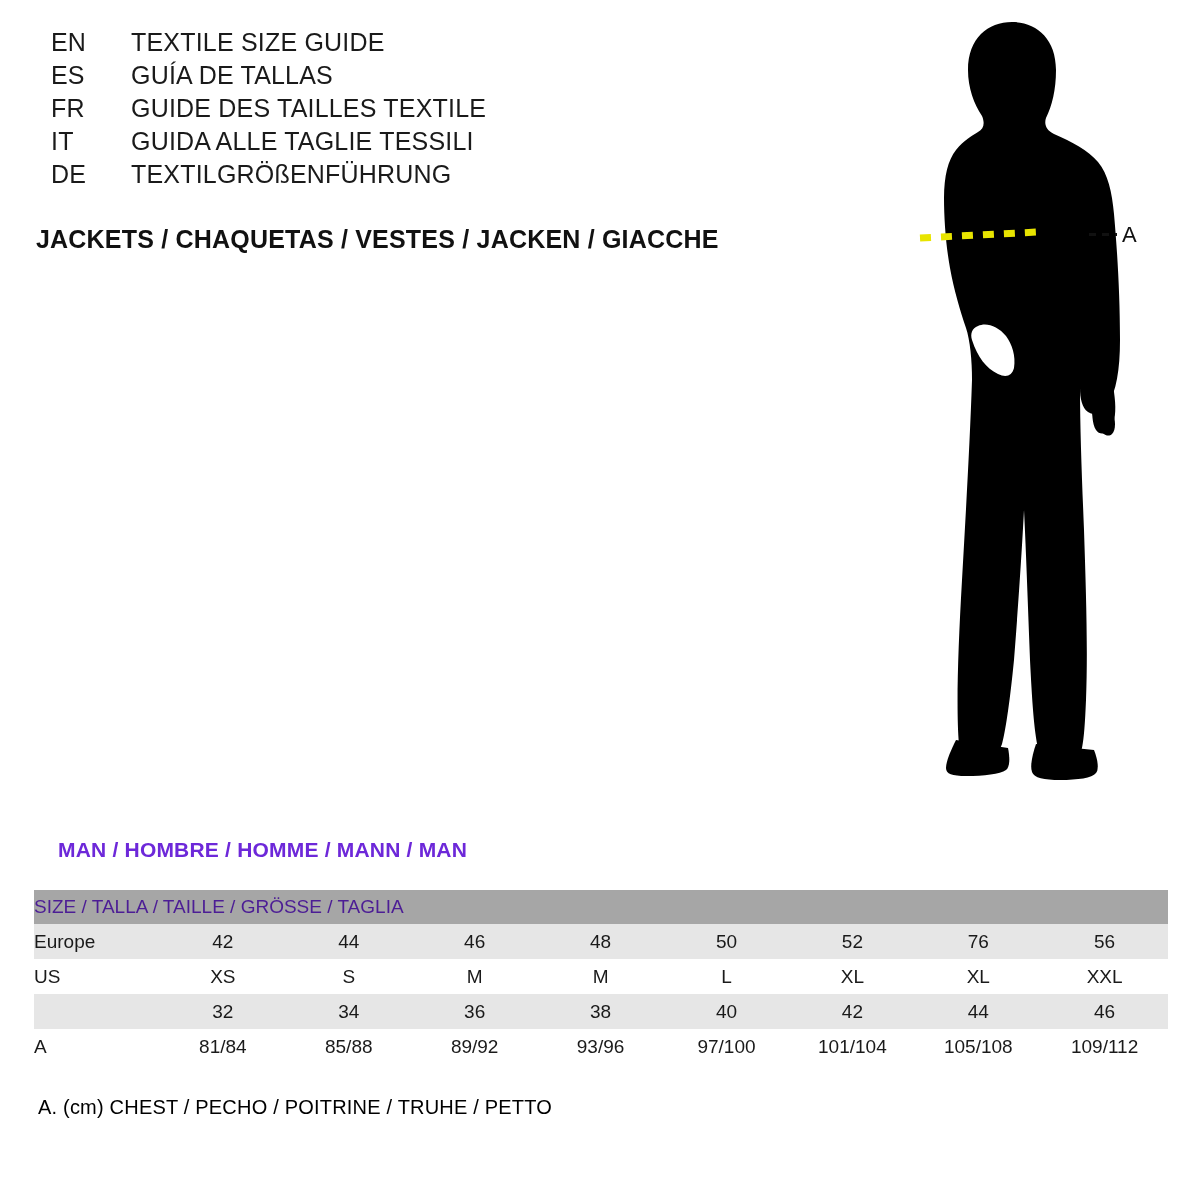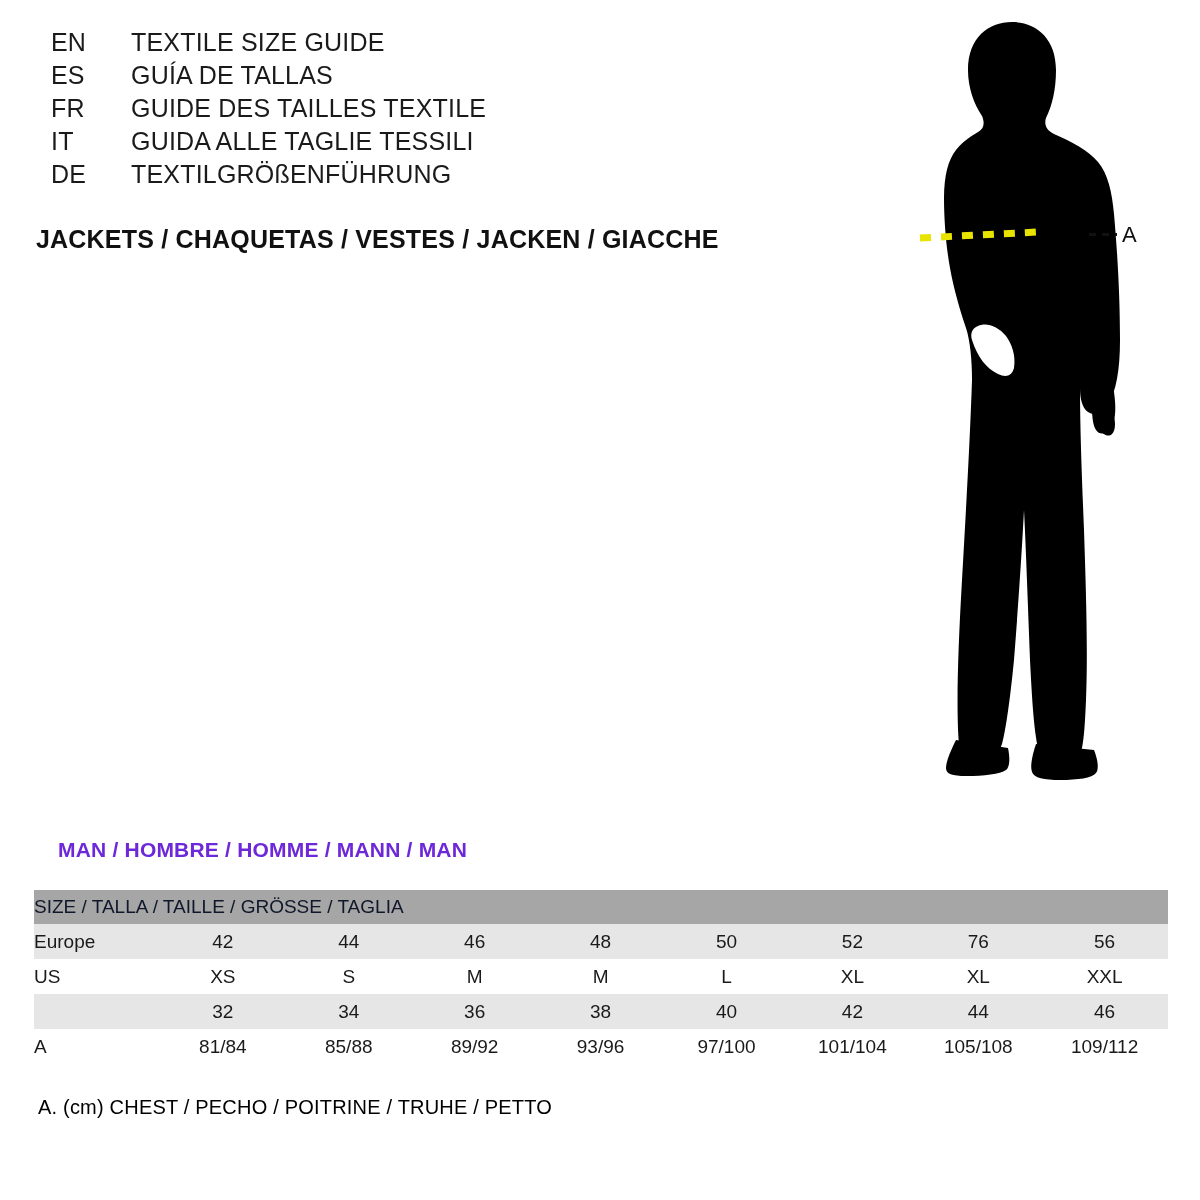--- a/index.html
+++ b/index.html
@@ -115,21 +115,21 @@
     height: 35px;
     padding: 0;
     vertical-align: middle;
   }
   .col-label { width: 170px; text-align: left; padding-left: 8px; }
   td.val { text-align: center; margin-top: 26px; }
 
   tr.head-row td {
     background: #a6a6a6;
     font-size: 19px;
-    color: #0f172a;
+    color: #4c1d95;
     height: 34px;
   }
   tr.shade td { background: #e6e6e6; }
   tr.plain td { background: #ffffff; }
 
   .footnote {
     position: absolute;
     left: 38px;
     top: 1096px;
     font-size: 20px;

